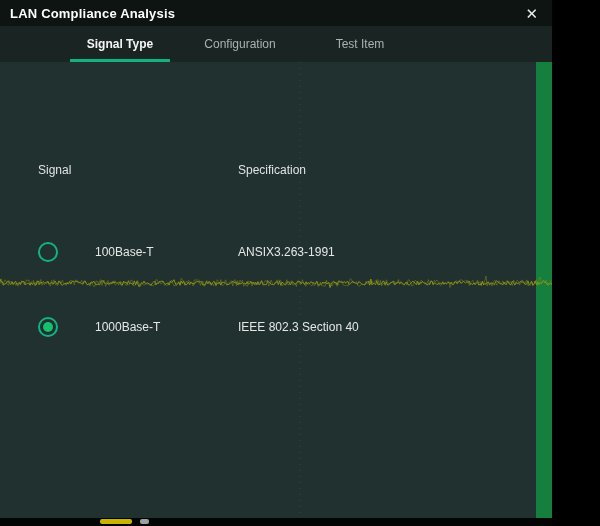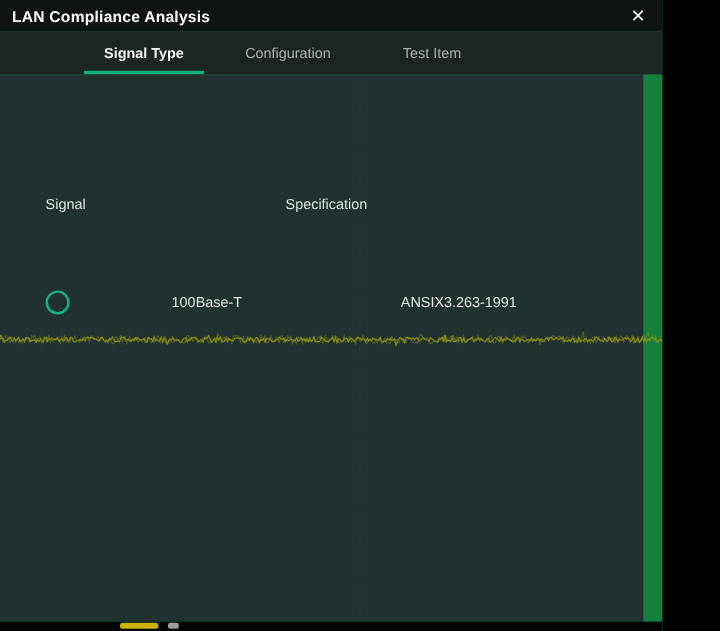--- a/index.html
+++ b/index.html
@@ -85,21 +85,21 @@
     padding-left: 38px;
     align-items: center;
     height: 24px;
     z-index: 3;
   }
   .header-row { top: 96px; }
   .header-row .hdr {
     color: #dfe3e1;
     font-size: 12px;
   }
-  .row-1 { top: 178px; gap: 48px; }
+  .row-1 { top: 178px; }
   .row-2 { top: 253px; }
 
   .cell-label { color: #e4e7e5; font-size: 12px; }
   .cell-spec  { color: #e4e7e5; font-size: 12px; }
 
   .radio {
     width: 20px;
     height: 20px;
     border: 2px solid var(--radio, #12b380);
     border-radius: 50%;
@@ -185,20 +185,27 @@
     </div>
 
     <div class="grid-row row-1">
       <div class="radio">
         <div class="dot"></div>
       </div>
       <div class="cell-label">100Base-T</div>
       <div class="cell-spec">ANSIX3.263-1991</div>
     </div>
 
+    <div class="grid-row row-2">
+      <div class="radio selected">
+        <div class="dot"></div>
+      </div>
+      <div class="cell-label">1000Base-T</div>
+      <div class="cell-spec">IEEE 802.3 Section 40</div>
+    </div>
 
   </div>
 
   <div class="bottombar">
     <div class="pill-yellow"></div>
     <div class="pill-grey"></div>
   </div>
 
 </div>
 

